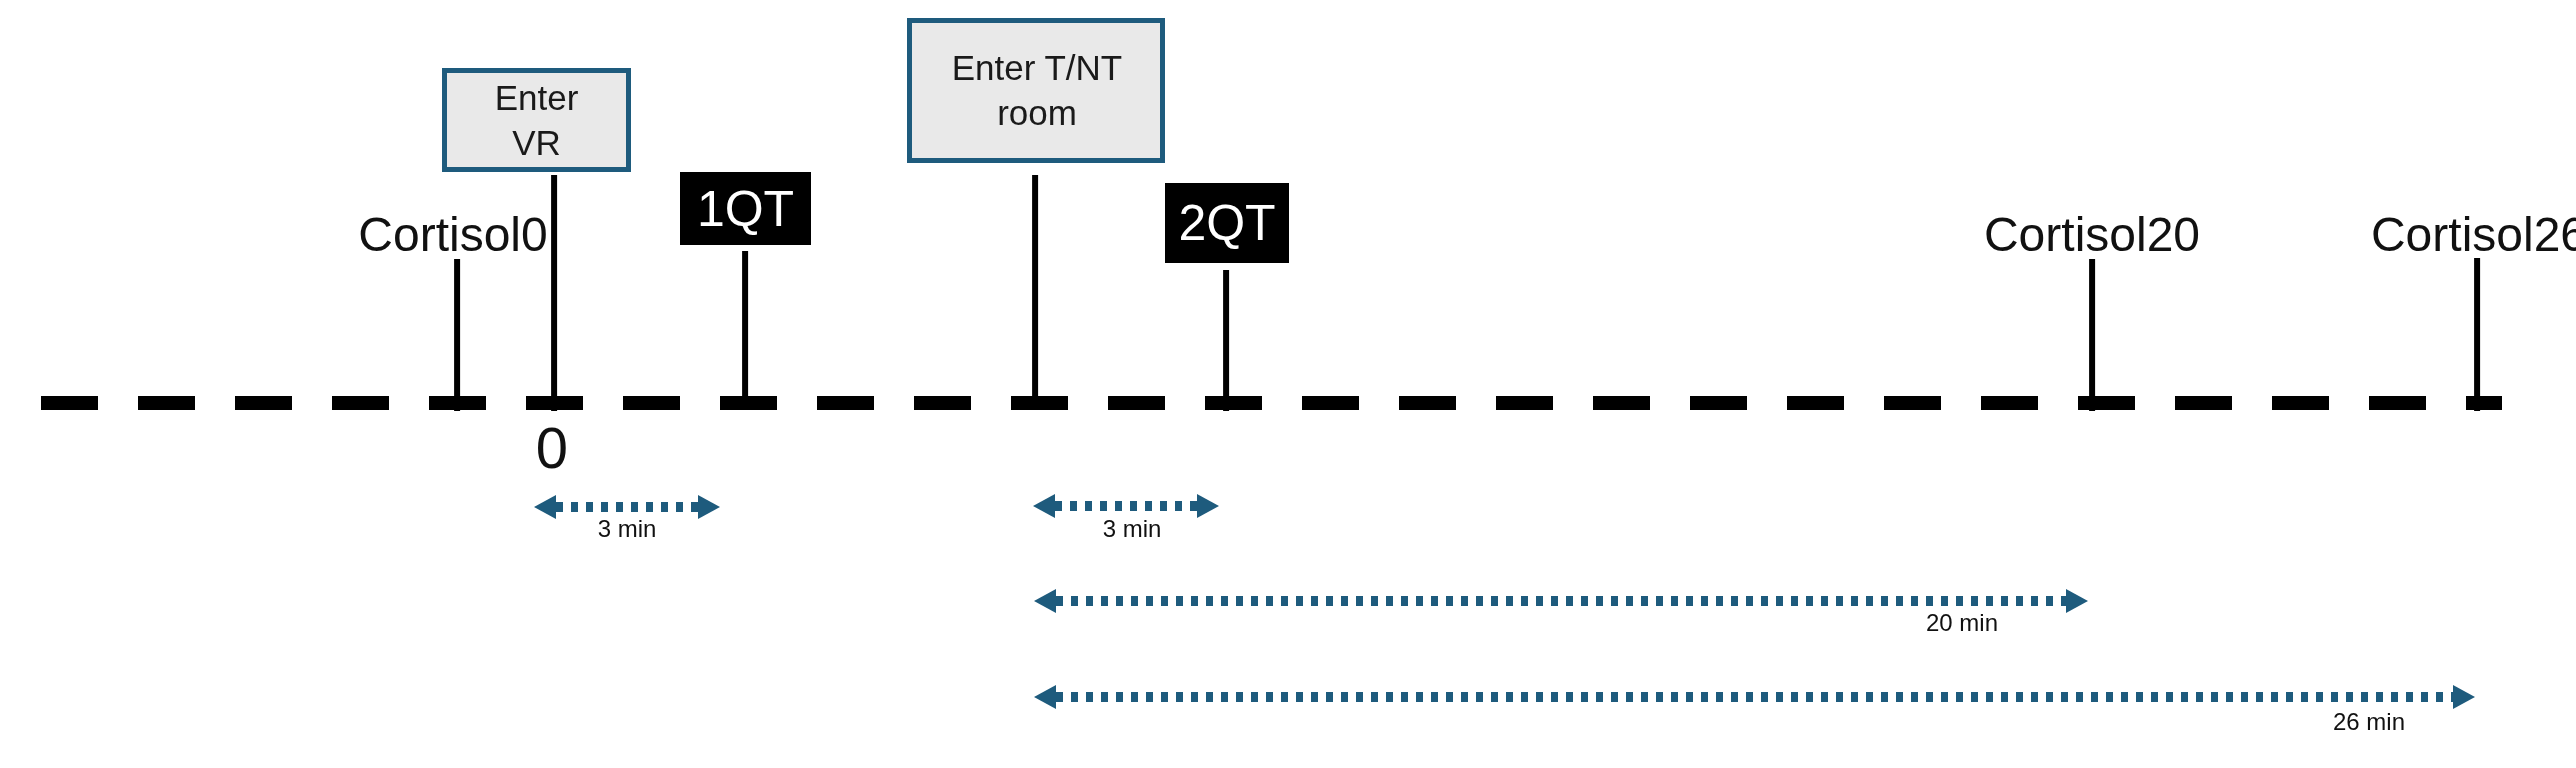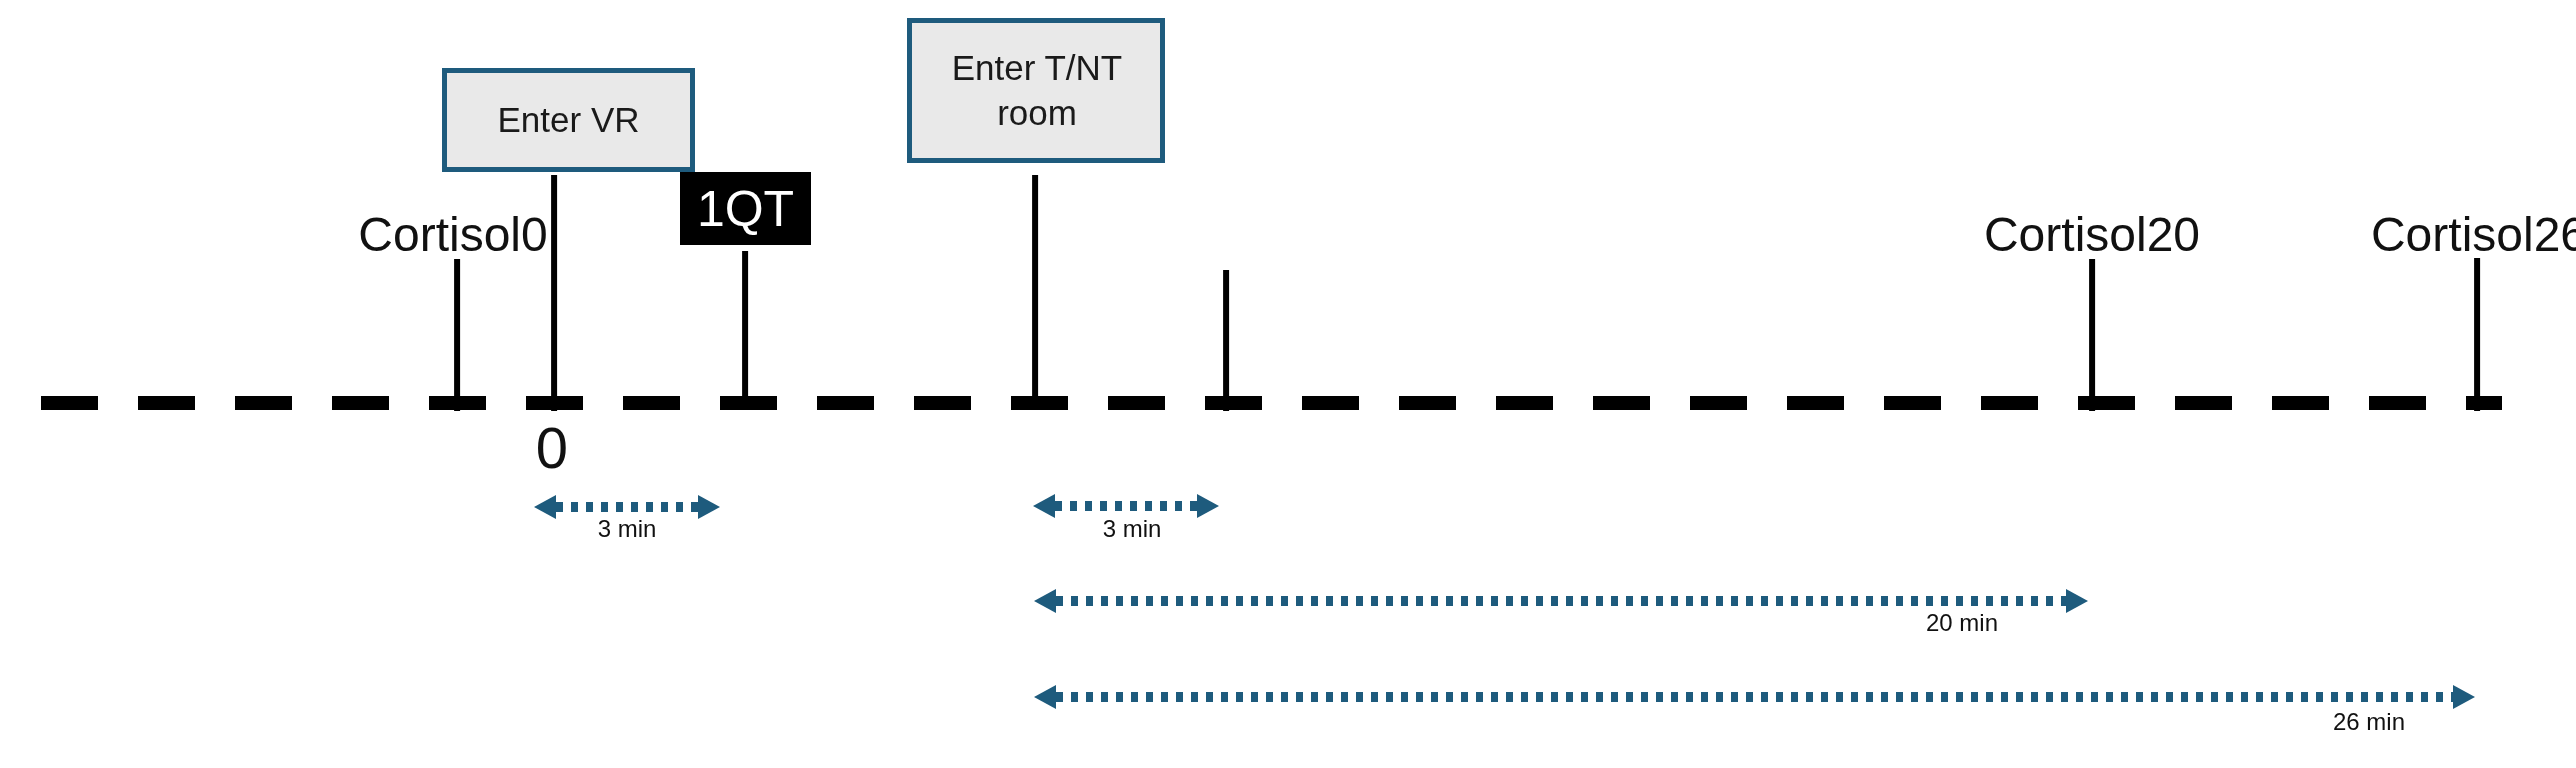--- a/index.html
+++ b/index.html
@@ -101,32 +101,35 @@
   <div class="axis-dashes"></div>
 
   <div class="vline" style="left:457px;  top:259px; height:152px;"></div>
   <div class="vline" style="left:554px;  top:175px; height:236px;"></div>
   <div class="vline" style="left:745px; top:251px; height:159px;"></div>
   <div class="vline" style="left:1035px; top:175px; height:235px;"></div>
   <div class="vline" style="left:1226px; top:270px; height:141px;"></div>
   <div class="vline" style="left:2092px; top:259px; height:152px;"></div>
   <div class="vline" style="left:2477px; top:258px; height:153px;"></div>
 
-  <div class="evt-box gray-box" style="left:442px; top:68px; width:253px; height:104px;">
+  <div class="evt-box gray-box" style="left:442px; top:68px; width:189px; height:104px;">
     <span class="box-label">Enter VR</span>
   </div>
 
   <div class="evt-box gray-box" style="left:907px; top:17.5px; width:258px; height:145px;">
     <span class="box-label" style="white-space:normal; max-width:214px;padding-left:24px;">Enter T/NT room</span>
   </div>
 
   <div class="evt-box black-box" style="left:680px; top:172px; width:131px; height:73px;">
     <span>1QT</span>
   </div>
 
+  <div class="evt-box black-box" style="left:1165px; top:183px; width:124px; height:80px;">
+    <span>2QT</span>
+  </div>
 
   <div class="txt cortisol-label" style="left:453px;  top:207px;">Cortisol0</div>
   <div class="txt cortisol-label" style="left:2092px; top:207px;">Cortisol20</div>
   <div class="txt cortisol-label" style="left:2479px; top:207px;">Cortisol26</div>
 
   <div class="txt axis-label axis-zero" style="left:552px; top:414px;">0</div>
 
   <div class="interval" style="left:534px; top:494px; width:186px;">
     <div class="head left"></div>
     <div class="dots"></div>

